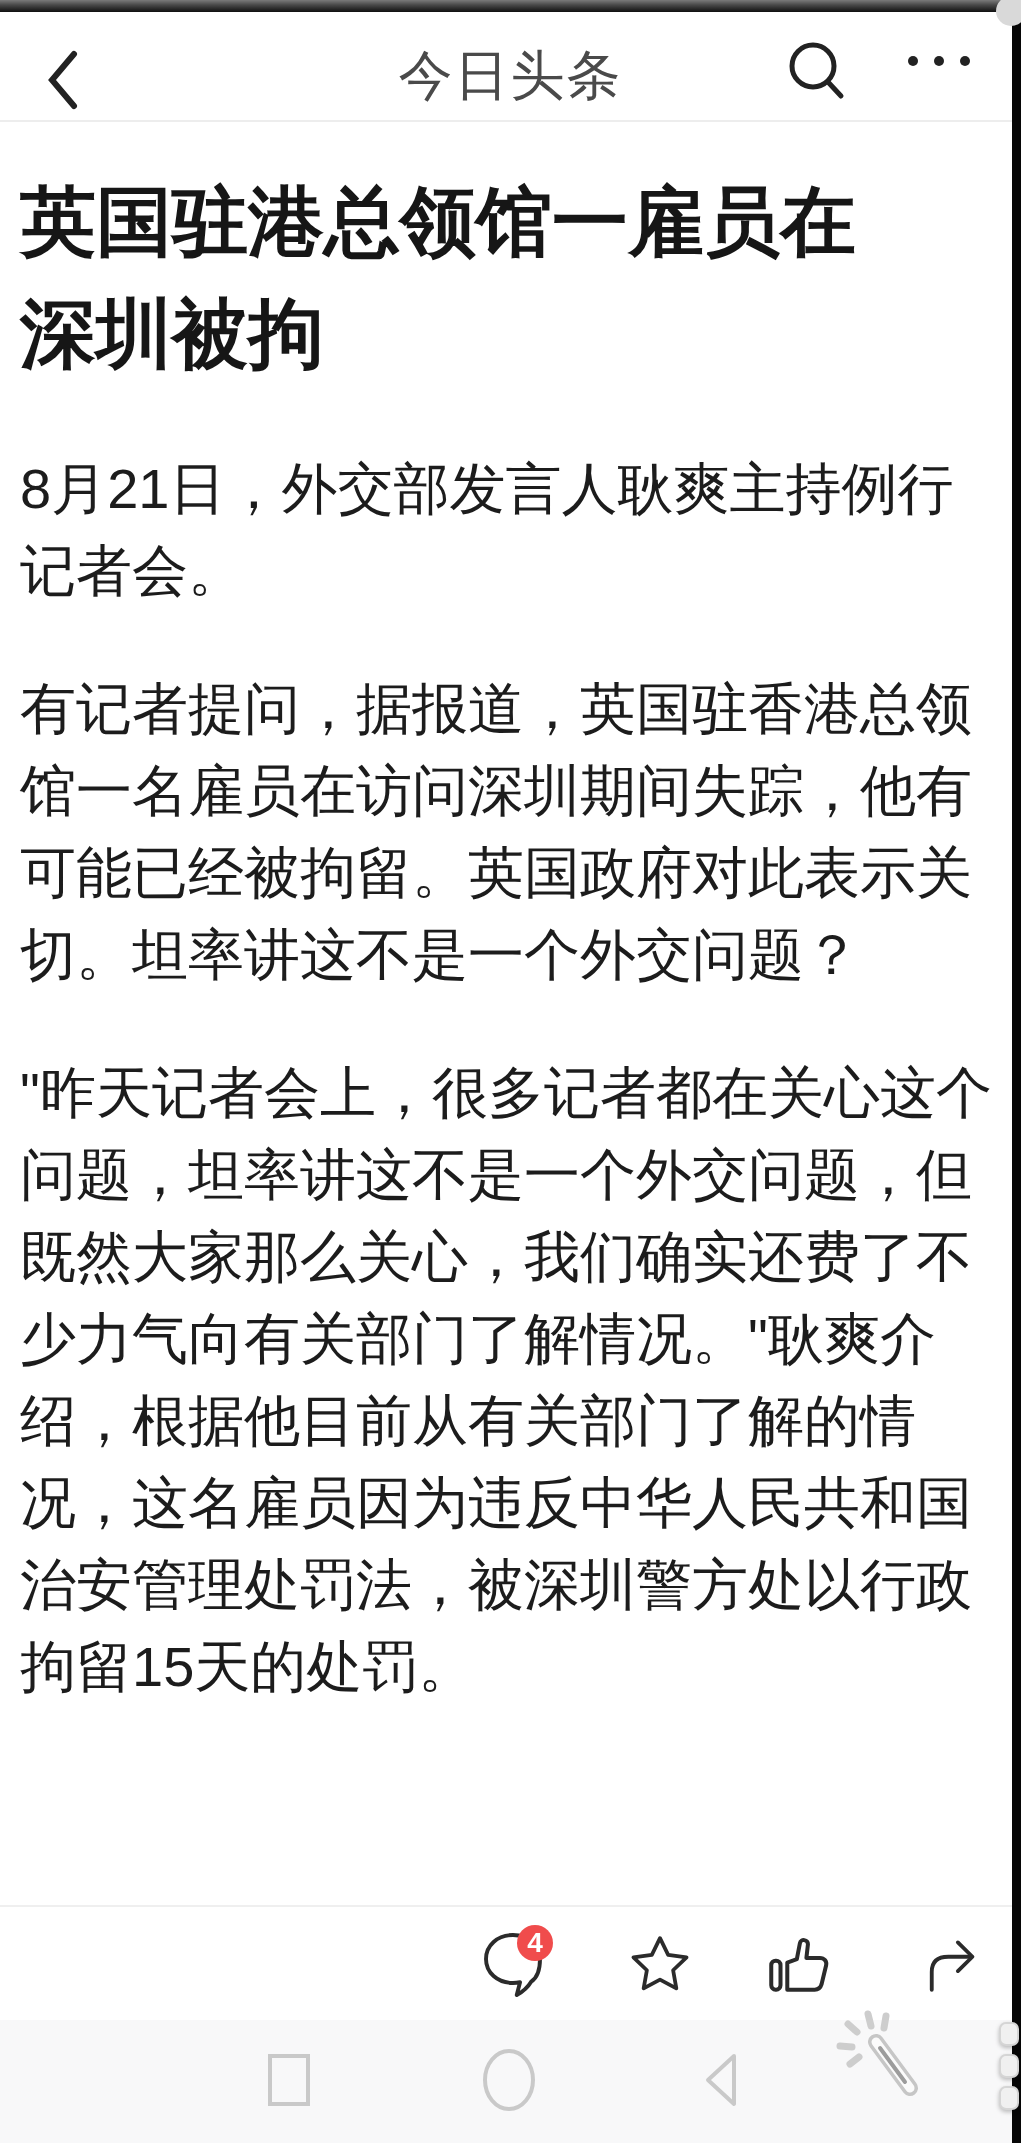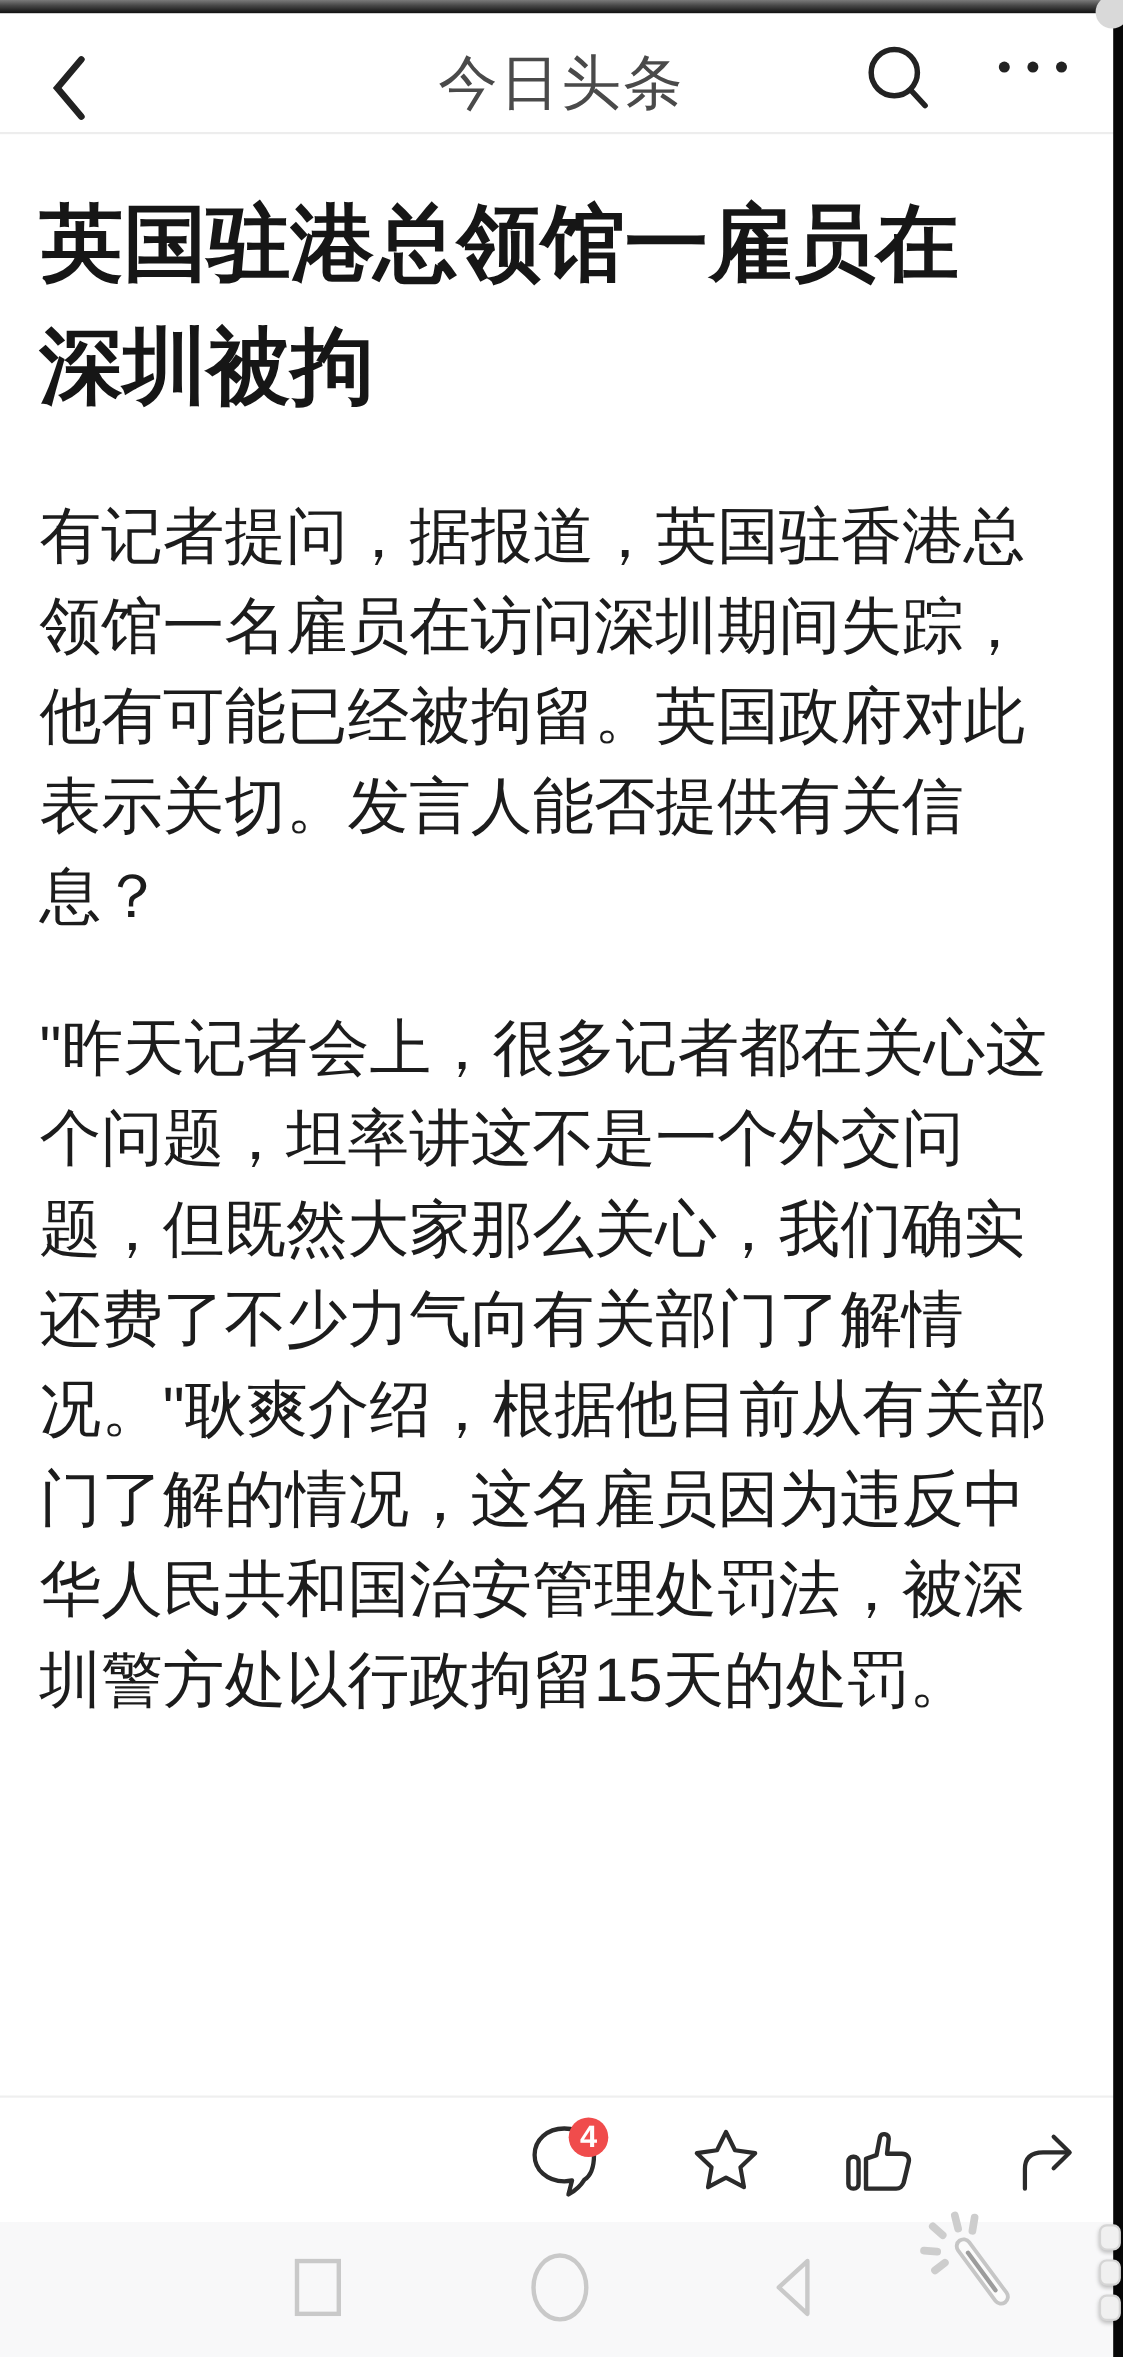--- a/index.html
+++ b/index.html
@@ -18,21 +18,21 @@
   .navbar{ position:absolute; top:12px; left:0; width:1021px; height:110px; background:#fff;
     border-bottom:2px solid #ededed; }
   .back-btn{ position:absolute; left:44px; top:38px; }
   .nav-title{ position:absolute; left:0; right:0; top:28px; text-align:center;
     font-size:54px; font-weight:400; color:#4a4a4a; letter-spacing:2px; }
   .search-btn{ position:absolute; left:786px; top:28px; }
   .more-btn{ position:absolute; left:908px; top:44px; display:flex; gap:16px; align-items:center; }
   .dot{ width:10px; height:10px; border-radius:50%; background:#222; }
 
   
-  .article{ position:absolute; top:122px; left:0; width:1012px; padding:0 36px; }
+  .article{ position:absolute; top:122px; left:0; width:1012px; padding:0 20px; }
   .article h1{ margin-top:44px; max-width:880px; font-size:76px; line-height:112px;
     font-weight:600; color:#161616; }
   .meta{ margin-top:50px; font-size:40px; color:#9a9a9a; }
   .meta .src{ margin-left:34px; }
   .article p{ margin-top:56px; font-size:56px; line-height:82px; color:#1c1c1c; }
   .article p.first{ margin-top:58px; }
 
   
   .toolbar{ position:absolute; top:1905px; left:0; width:1021px; height:115px; background:#fff;
     border-top:2px solid #efefef; }
@@ -82,21 +82,22 @@
     </span>
     <span class="more-btn">
       <span class="dot"></span>
       <span class="dot"></span>
       <span class="dot"></span>
     </span>
   </header>
 
   <main class="article">
     <h1>英国驻港总领馆一雇员在深圳被拘</h1>
-    <p>有记者提问，据报道，英国驻香港总领馆一名雇员在访问深圳期间失踪，他有可能已经被拘留。英国政府对此表示关切。发言人能否提供有关信息？</p>
+    <p class="first">8月21日，外交部发言人耿爽主持例行记者会。</p>
+    <p>有记者提问，据报道，英国驻香港总领馆一名雇员在访问深圳期间失踪，他有可能已经被拘留。英国政府对此表示关切。坦率讲这不是一个外交问题？</p>
     <p>"昨天记者会上，很多记者都在关心这个问题，坦率讲这不是一个外交问题，但既然大家那么关心，我们确实还费了不少力气向有关部门了解情况。"耿爽介绍，根据他目前从有关部门了解的情况，这名雇员因为违反中华人民共和国治安管理处罚法，被深圳警方处以行政拘留15天的处罚。</p>
   </main>
 
   <footer class="toolbar">
 
     <div class="tool-btn btn-comment" style="left:477px; width:90px;">
       <svg width="72" height="76" viewBox="0 0 48 50">
         <path d="M24 5 C13.5 5 6 12 6 21 C6 30 13.5 37 24 37 c1.6 0 3.2-.2 4.7-.5 L26.5 45 c4.6-2.6 8-6.2 9.6-8.9 C40.5 33.3 42 27.5 42 21 42 12 34.5 5 24 5 Z" fill="none" stroke="#2b2b2b" stroke-width="2.6" stroke-linejoin="round"></path>
       </svg>
       <span class="badge">4</span>

